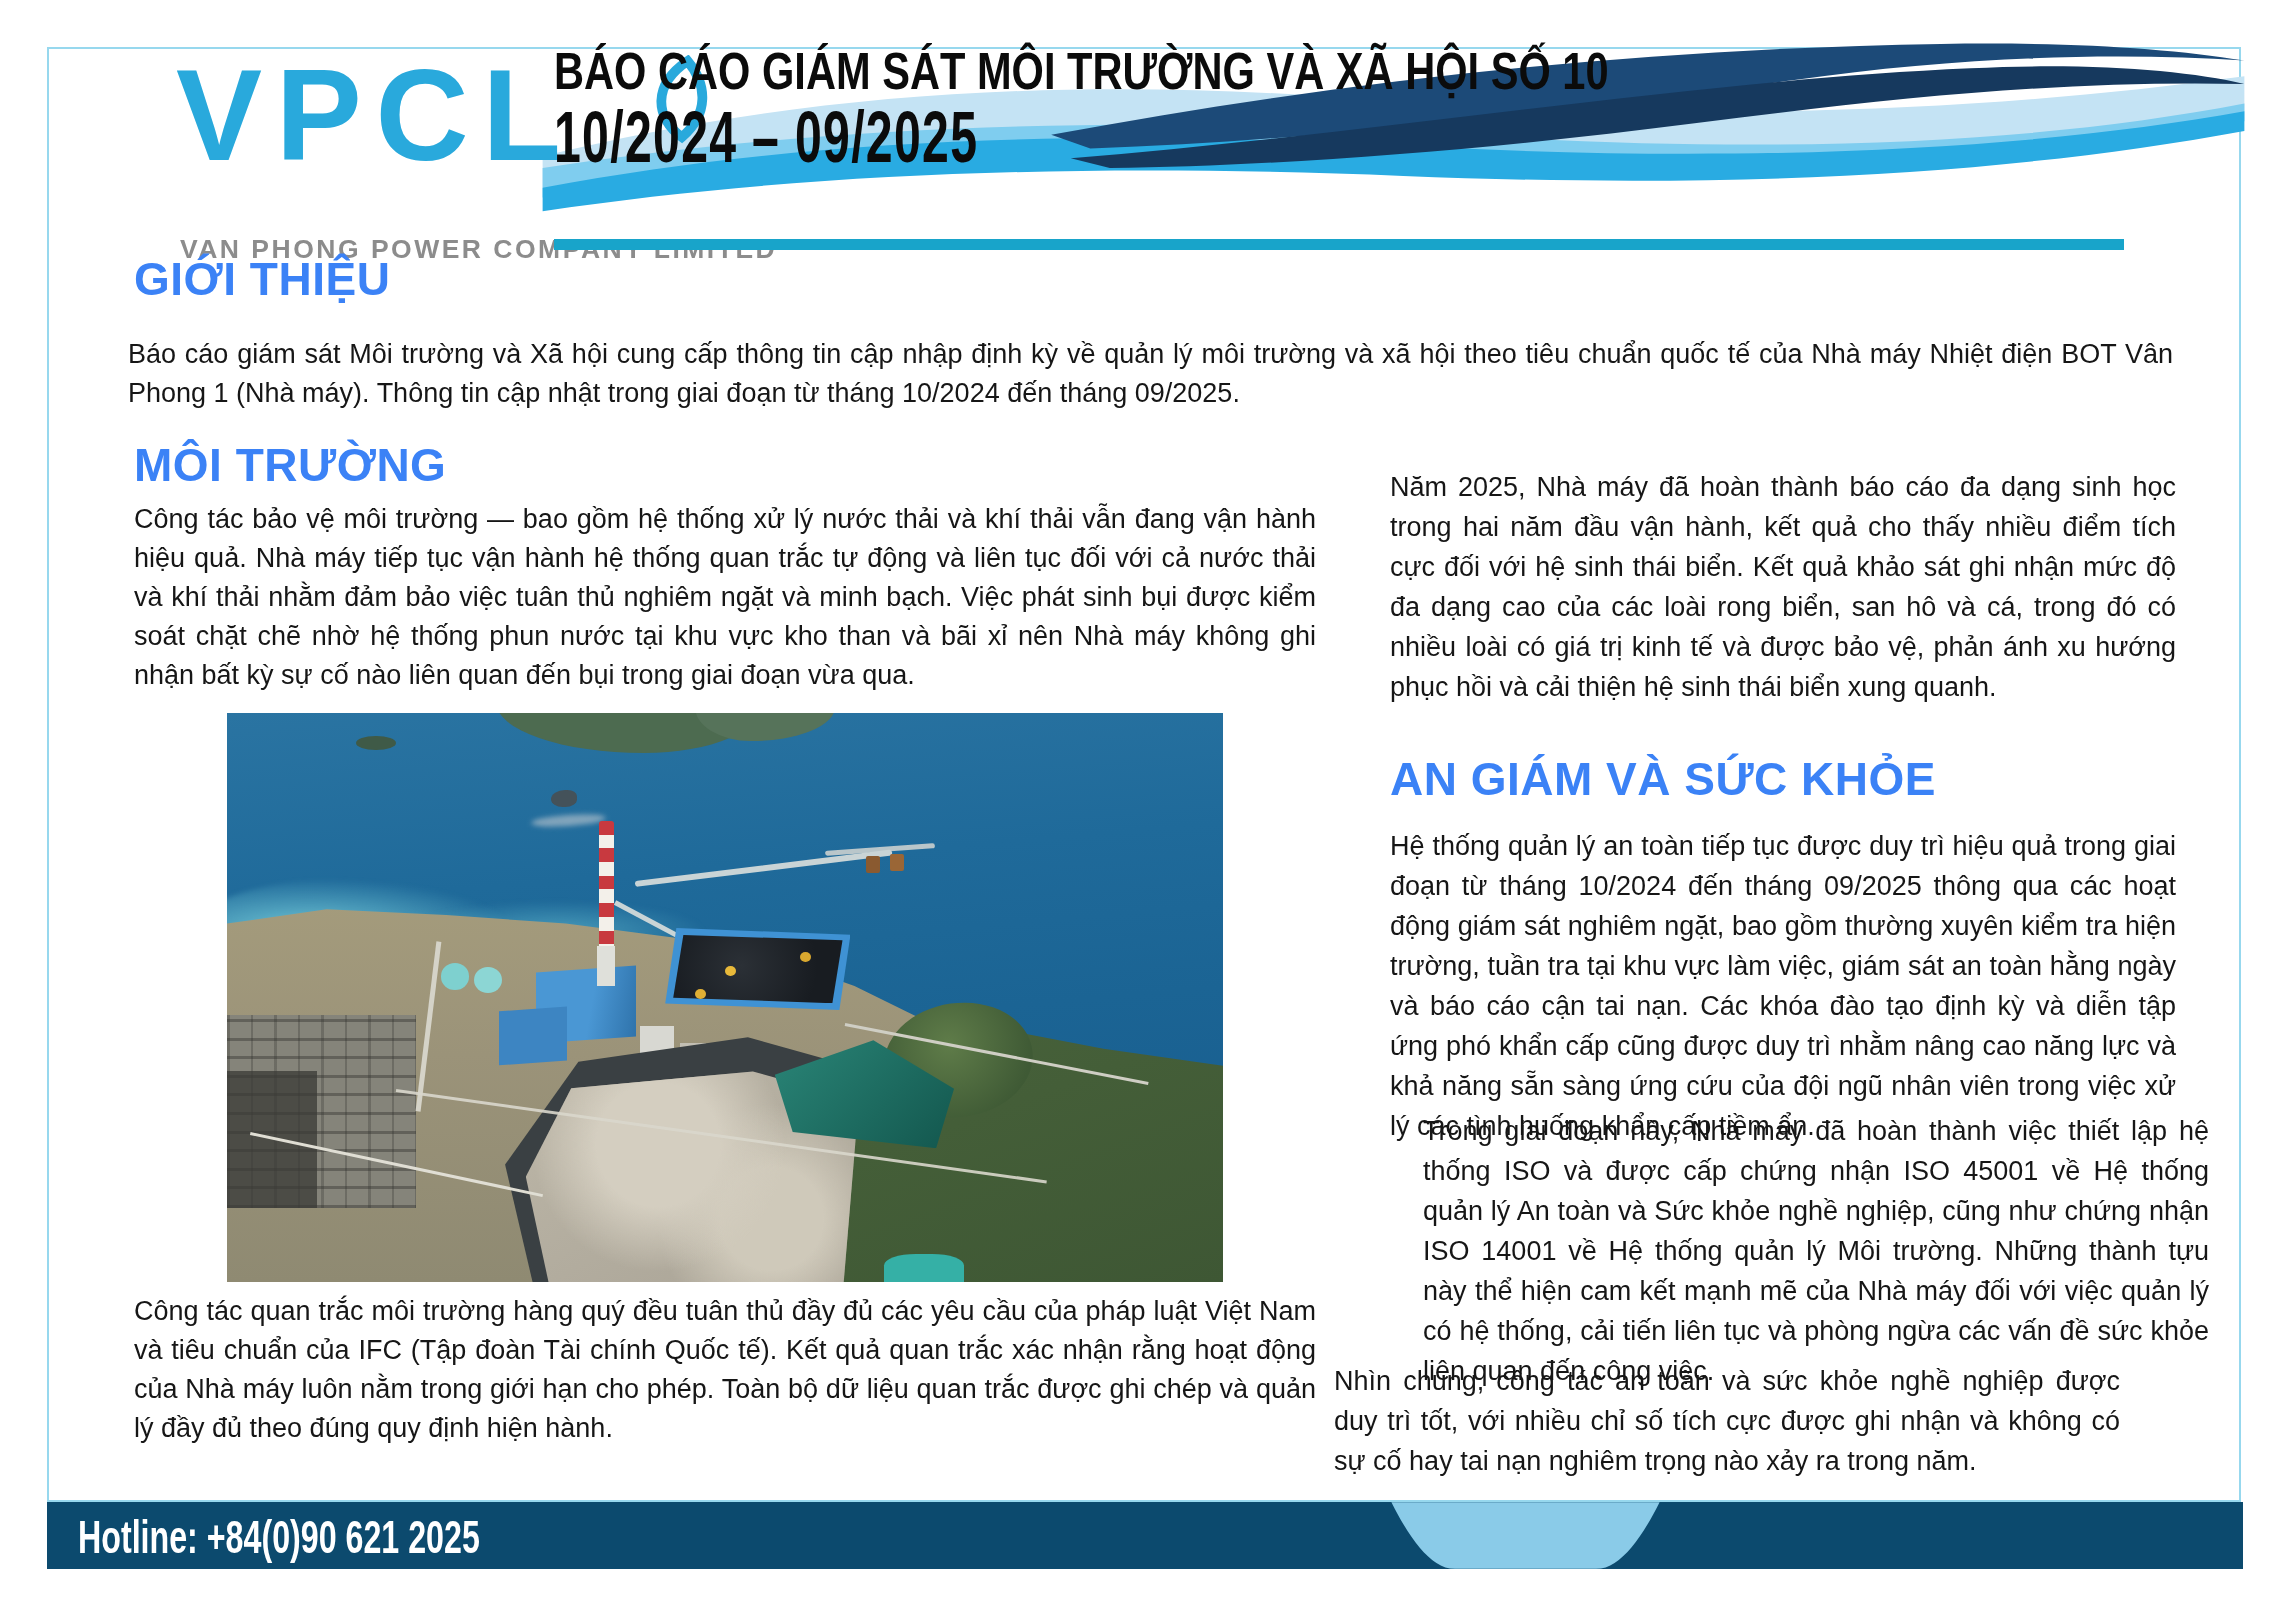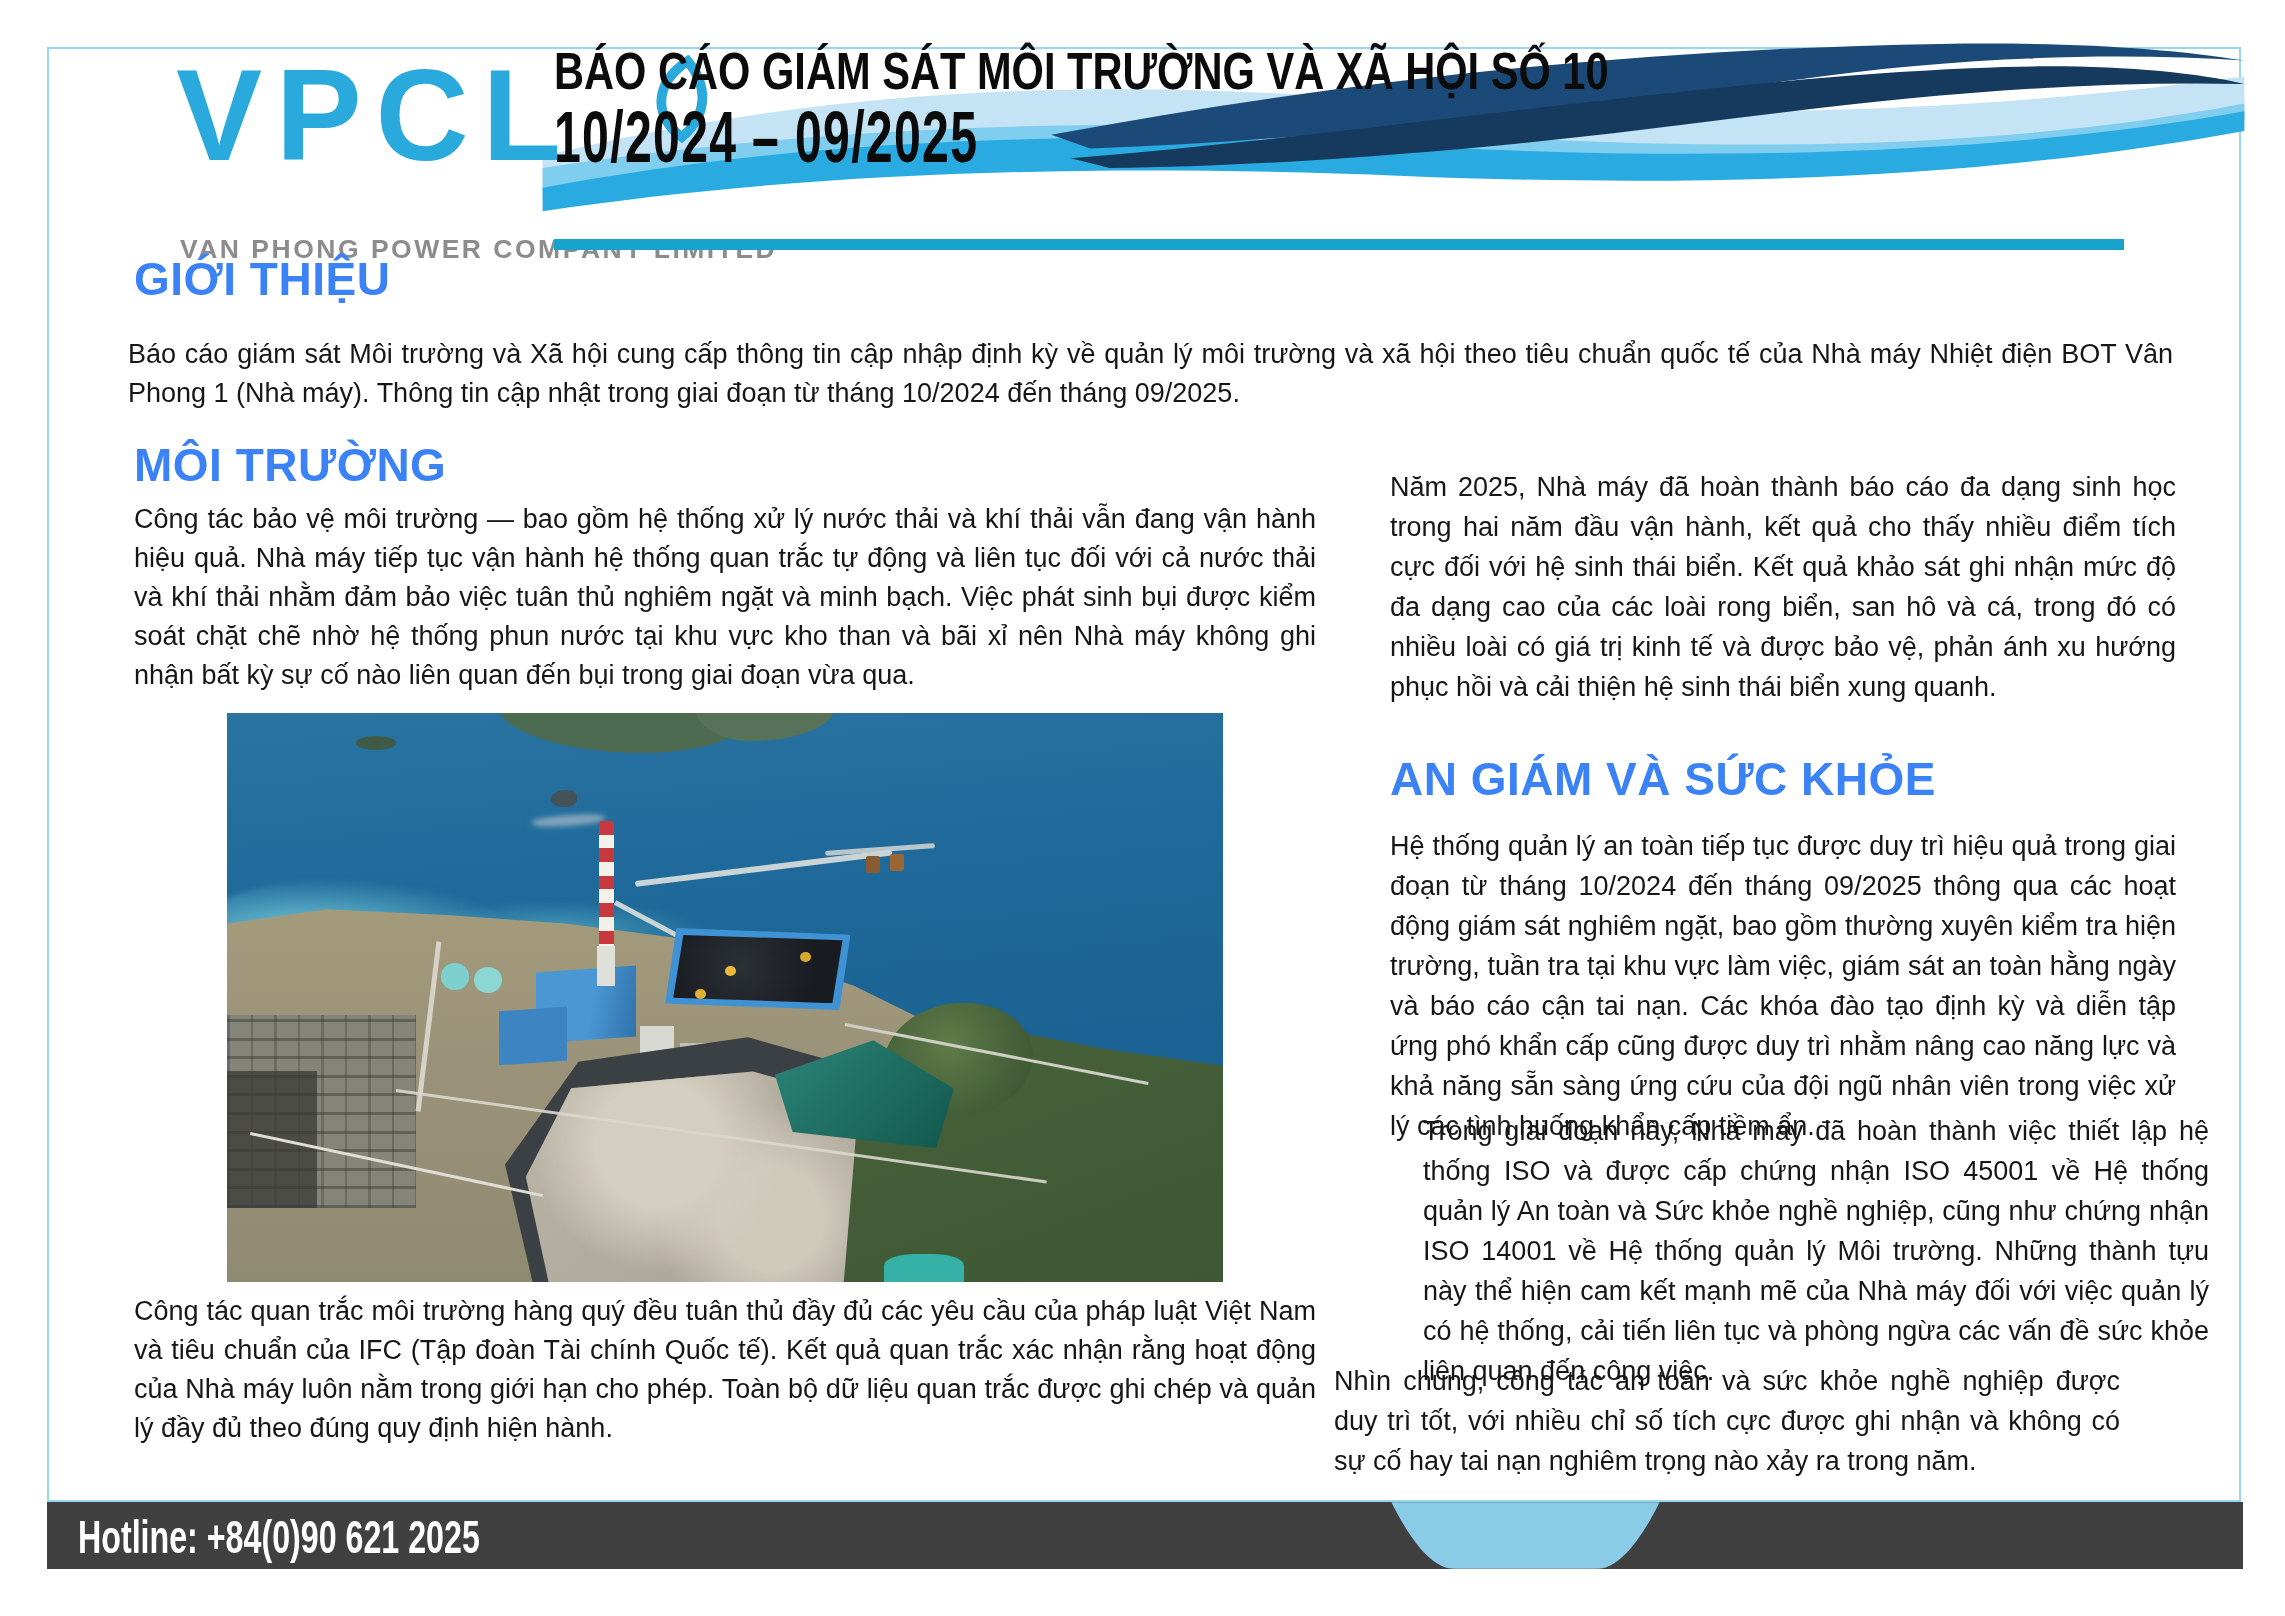--- a/index.html
+++ b/index.html
@@ -3,21 +3,21 @@
 <meta charset="utf-8">
 <style>
   html,body{margin:0;padding:0;background:#ffffff;}
   body{width:2286px;height:1616px;position:relative;overflow:hidden;
        font-family:"Liberation Sans","DejaVu Sans",sans-serif;color:#141414;}
   .abs{position:absolute;}
 
   
   #page-border{left:47px;top:47px;width:2194px;height:1455px;
     border:2px solid #97d8ee;box-sizing:border-box;}
-  #footer-bar{left:47px;top:1502px;width:2196px;height:67px;background:#404040;}
+  #footer-bar{left:47px;top:1502px;width:2196px;height:67px;background:#0c4a6e;}
   #footer-shape{left:1317px;top:0;width:323px;height:67px;}
   #hotline{left:31px;top:7.8px;font-size:46px;font-weight:700;color:#ffffff;
     white-space:nowrap;transform:scaleX(.70);transform-origin:left top;letter-spacing:0;}
 
   
   #logo-text{left:176px;top:51px;font-size:129px;line-height:1;font-weight:800;
     color:#29a9dc;letter-spacing:13.7px;}
   #logo-leaf{left:637px;top:55px;}
   #company-name{left:180px;top:226px;font-size:26.5px;font-weight:700;
     color:#8c8c8c;letter-spacing:2.5px;margin-top:8px;}

